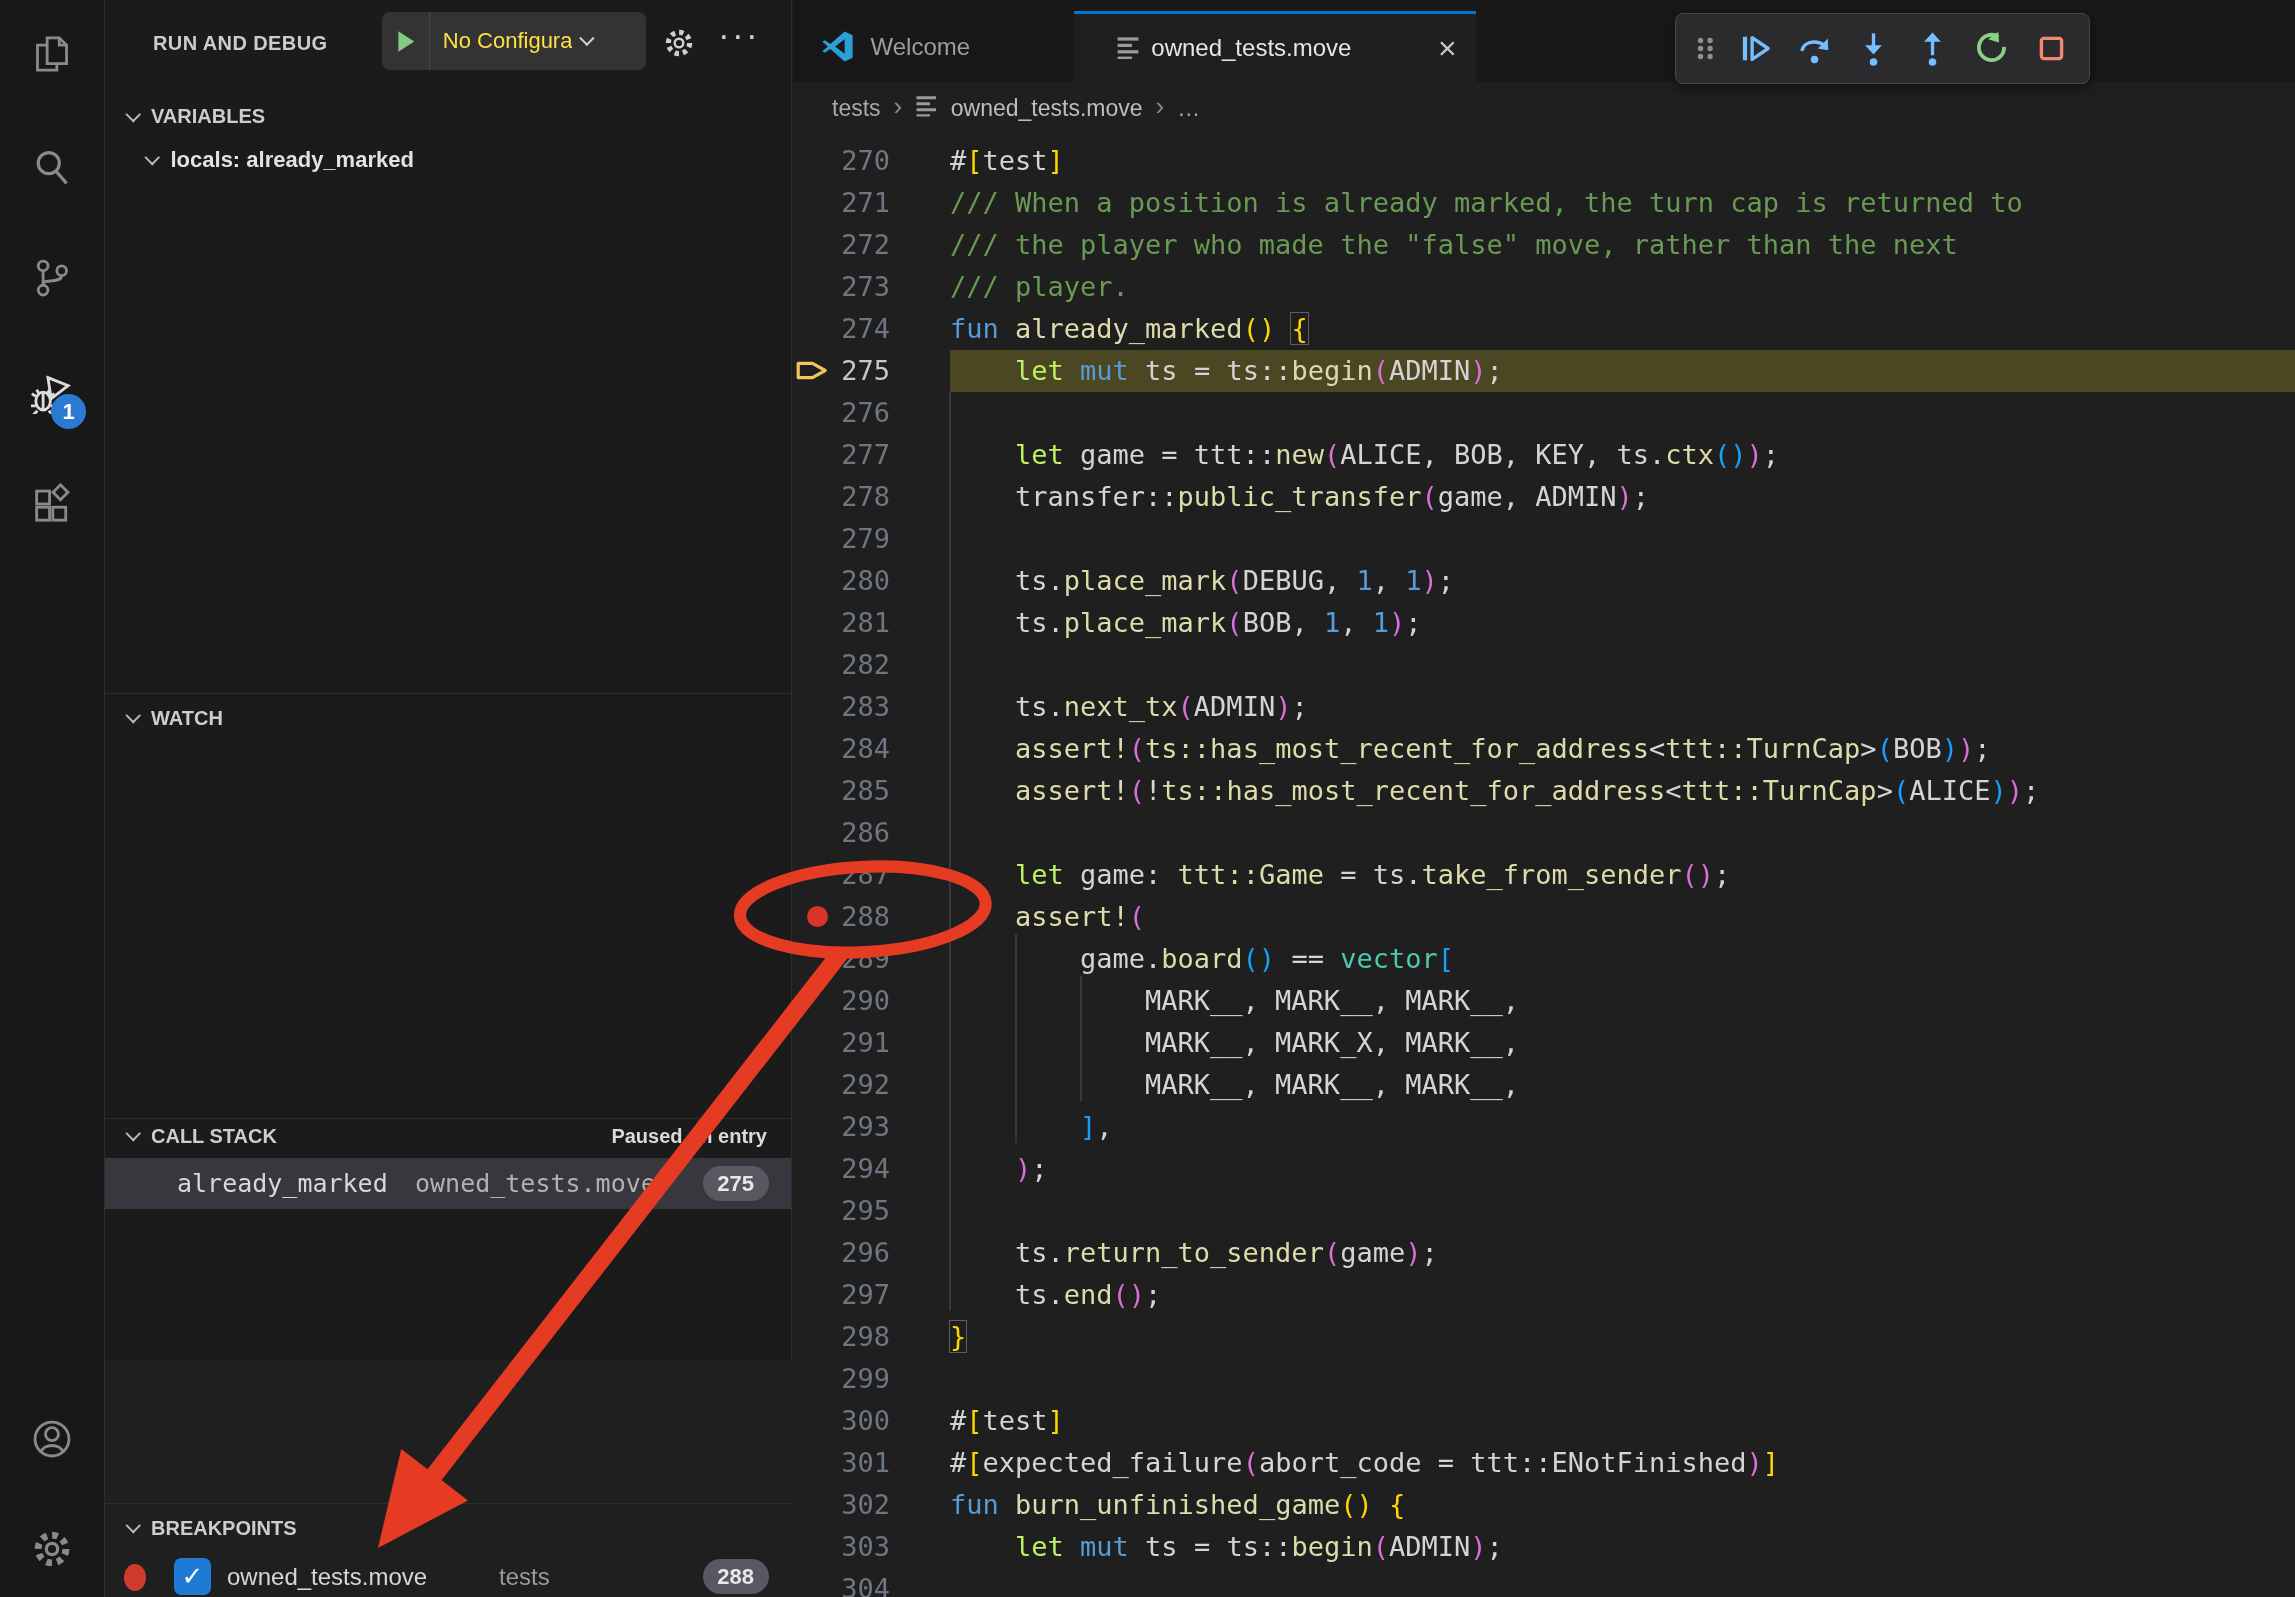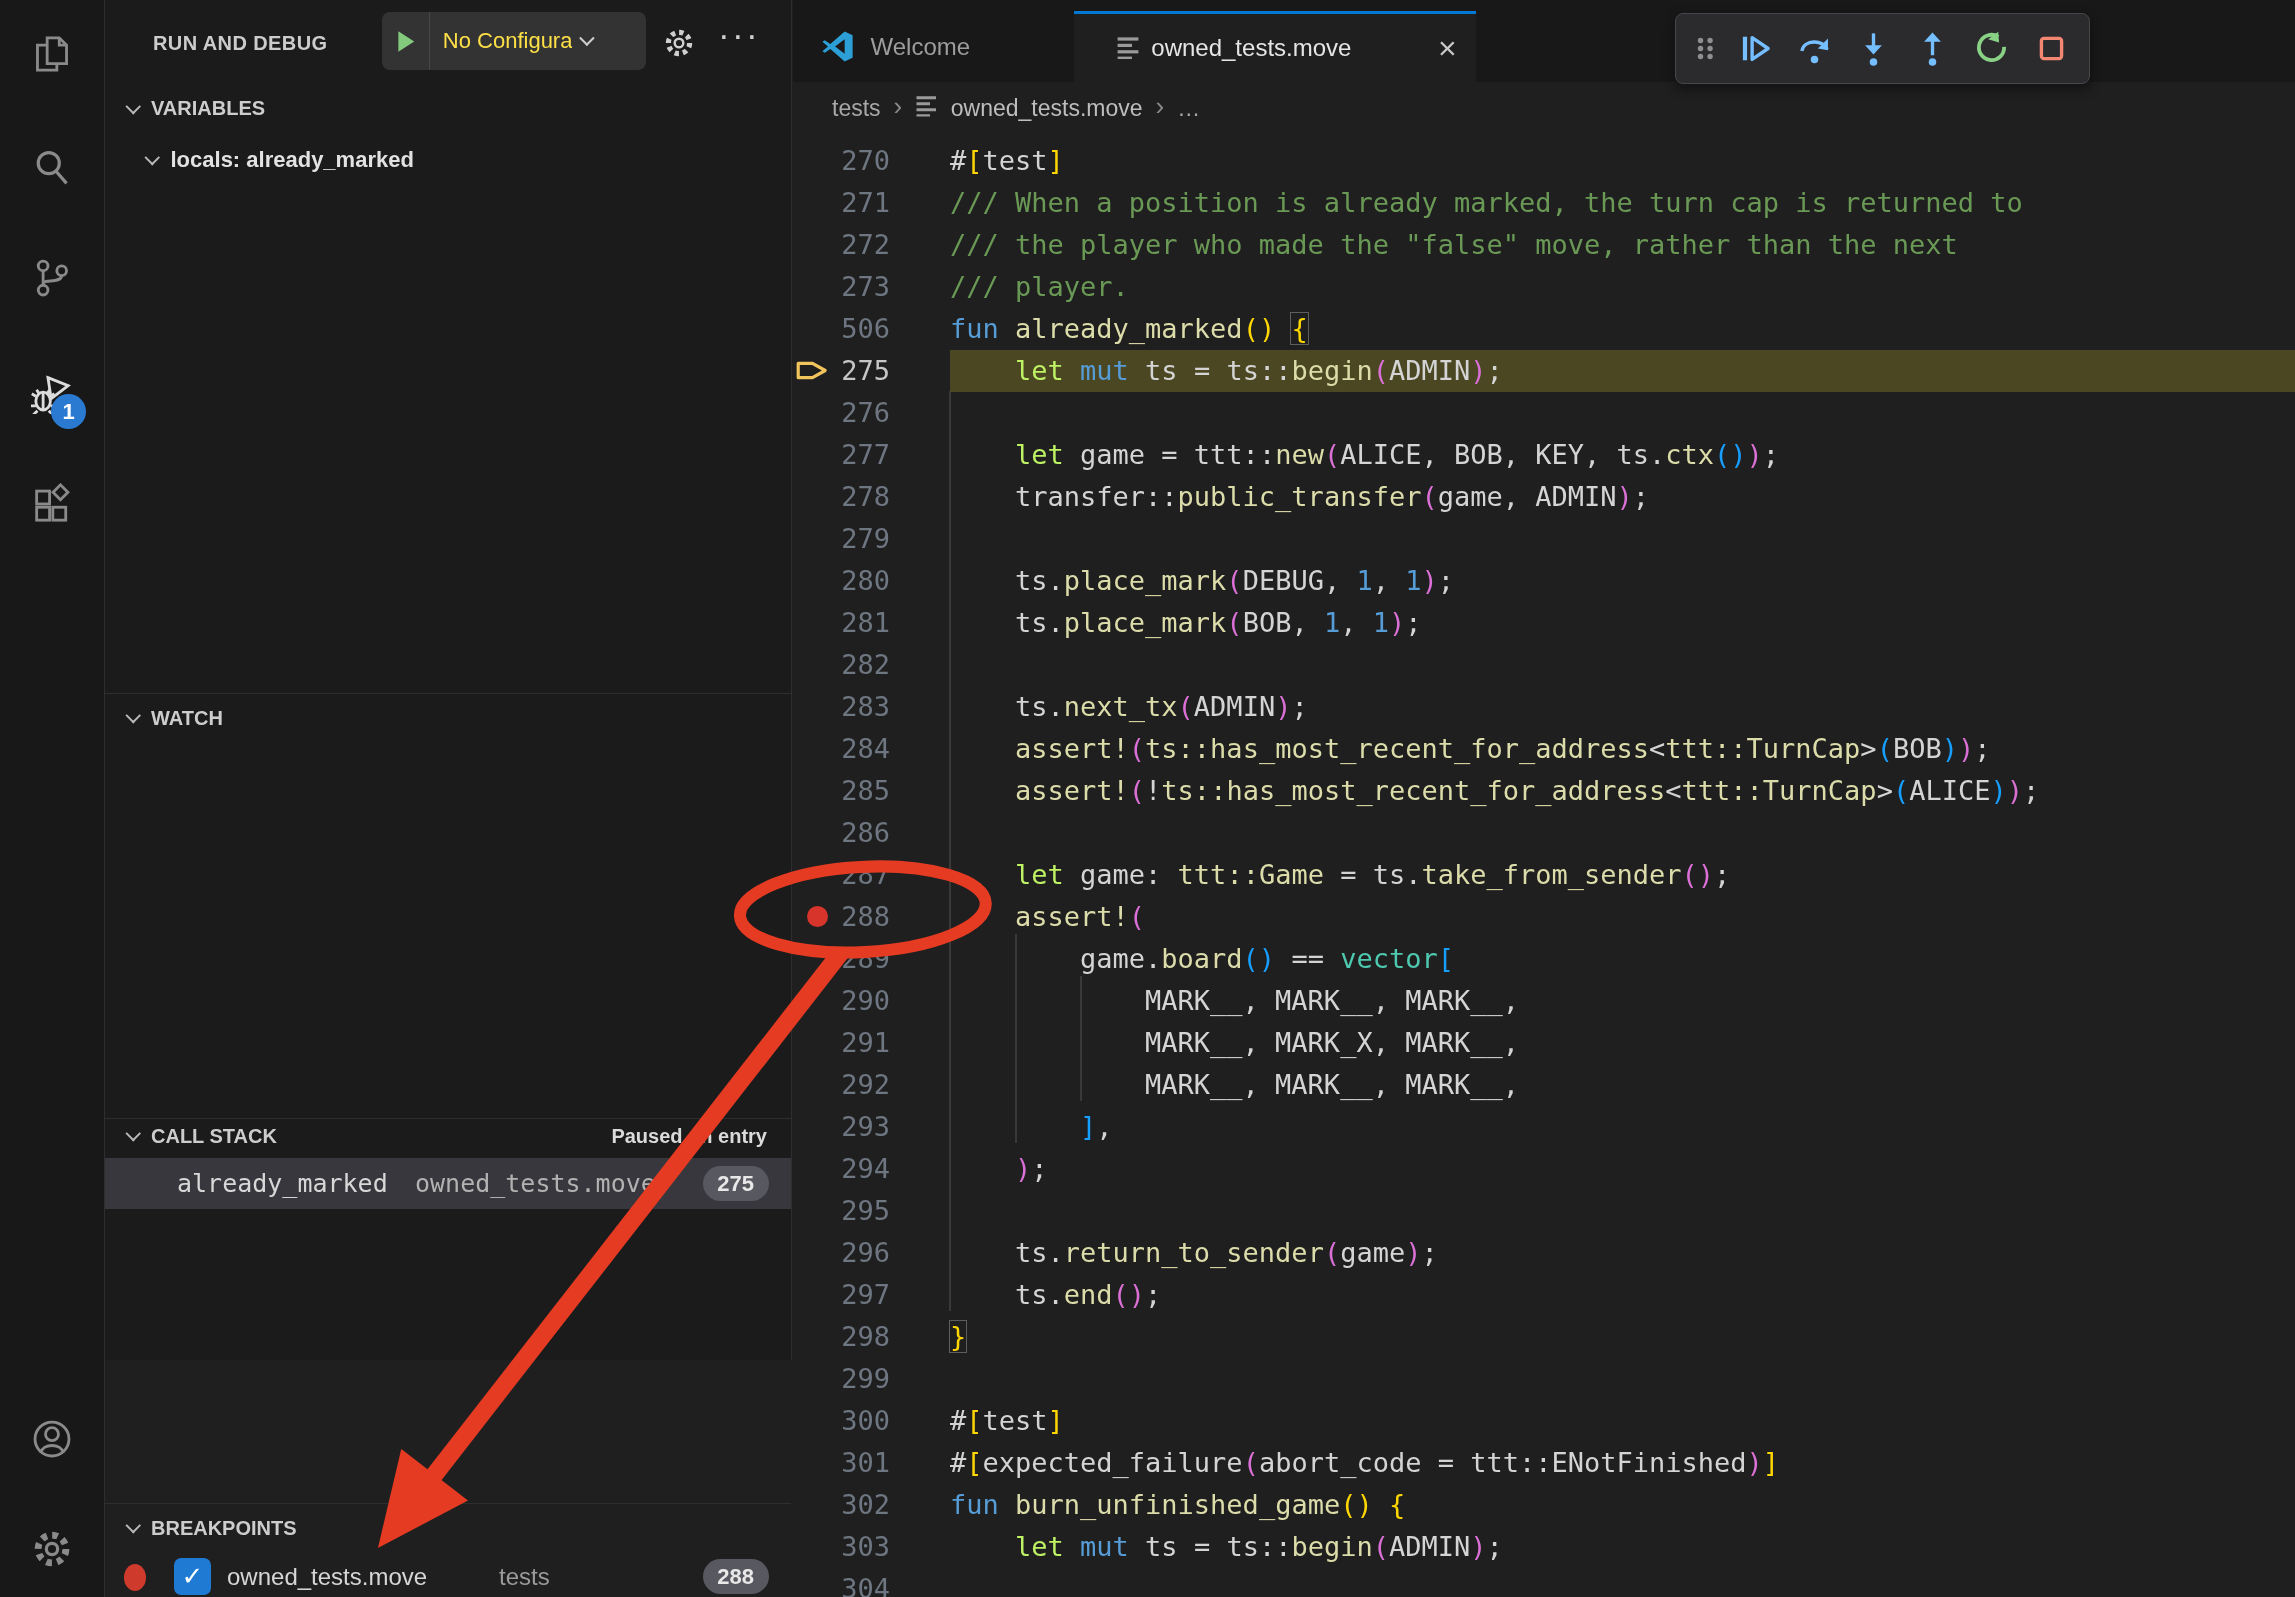--- a/index.html
+++ b/index.html
@@ -180,21 +180,21 @@
     </div>
     <span class="sb-gear">
       <svg width="32" height="32" viewBox="0 0 52 52">
         <circle cx="26" cy="26" r="17" fill="none" stroke="#cfcfcf" stroke-width="9" stroke-dasharray="6.9 6.4"></circle>
         <circle cx="26" cy="26" r="13" fill="#1b1b1b"></circle>
         <circle cx="26" cy="26" r="7" fill="none" stroke="#cfcfcf" stroke-width="4"></circle>
       </svg>
     </span>
     <span class="sb-more">···</span>
 
-    <div class="sec-h" style="top:90px;height:37px">
+    <div class="sec-h" style="top:98px;height:37px">
       <span class="chev"></span>
       <span>VARIABLES</span>
     </div>
     <div class="locals-row">
       <span class="chev"></span>
       <span>locals: already_marked</span>
     </div>
 
     <div class="divider" style="top:693px"></div>
     <div class="sec-h" style="top:697px;height:42px">
@@ -281,21 +281,21 @@
           </div>
           <div class="row">
             <div class="ln">272</div>
             <div class="lc"><span class="s cm">/// the player who made the "false" move, rather than the next</span></div>
           </div>
           <div class="row">
             <div class="ln">273</div>
             <div class="lc"><span class="s cm">/// player.</span></div>
           </div>
           <div class="row">
-            <div class="ln">506</div>
+            <div class="ln">274</div>
             <div class="lc"><span class="s kw">fun</span><span class="s tx"> </span><span class="s fn">already_marked</span><span class="s p1">()</span><span class="s tx"> </span><span class="s p1 bm">{</span></div>
           </div>
           <div class="row cur">
             <div class="ln">275<svg class="cur-arrow" width="35" height="27" viewBox="0 0 44 34">
                 <polygon points="4,8 22,8 38,17 22,26 4,26" fill="none" stroke="#f2c55c" stroke-width="4" stroke-linejoin="round"></polygon>
               </svg></div>
             <div class="lc"><span class="s tx">    </span><span class="s kw2">let</span><span class="s tx"> </span><span class="s kw">mut</span><span class="s tx"> ts = ts::</span><span class="s fn">begin</span><span class="s p2">(</span><span class="s tx">ADMIN</span><span class="s p2">)</span><span class="s tx">;</span></div>
           </div>
           <div class="row">
             <div class="ln">276</div>

